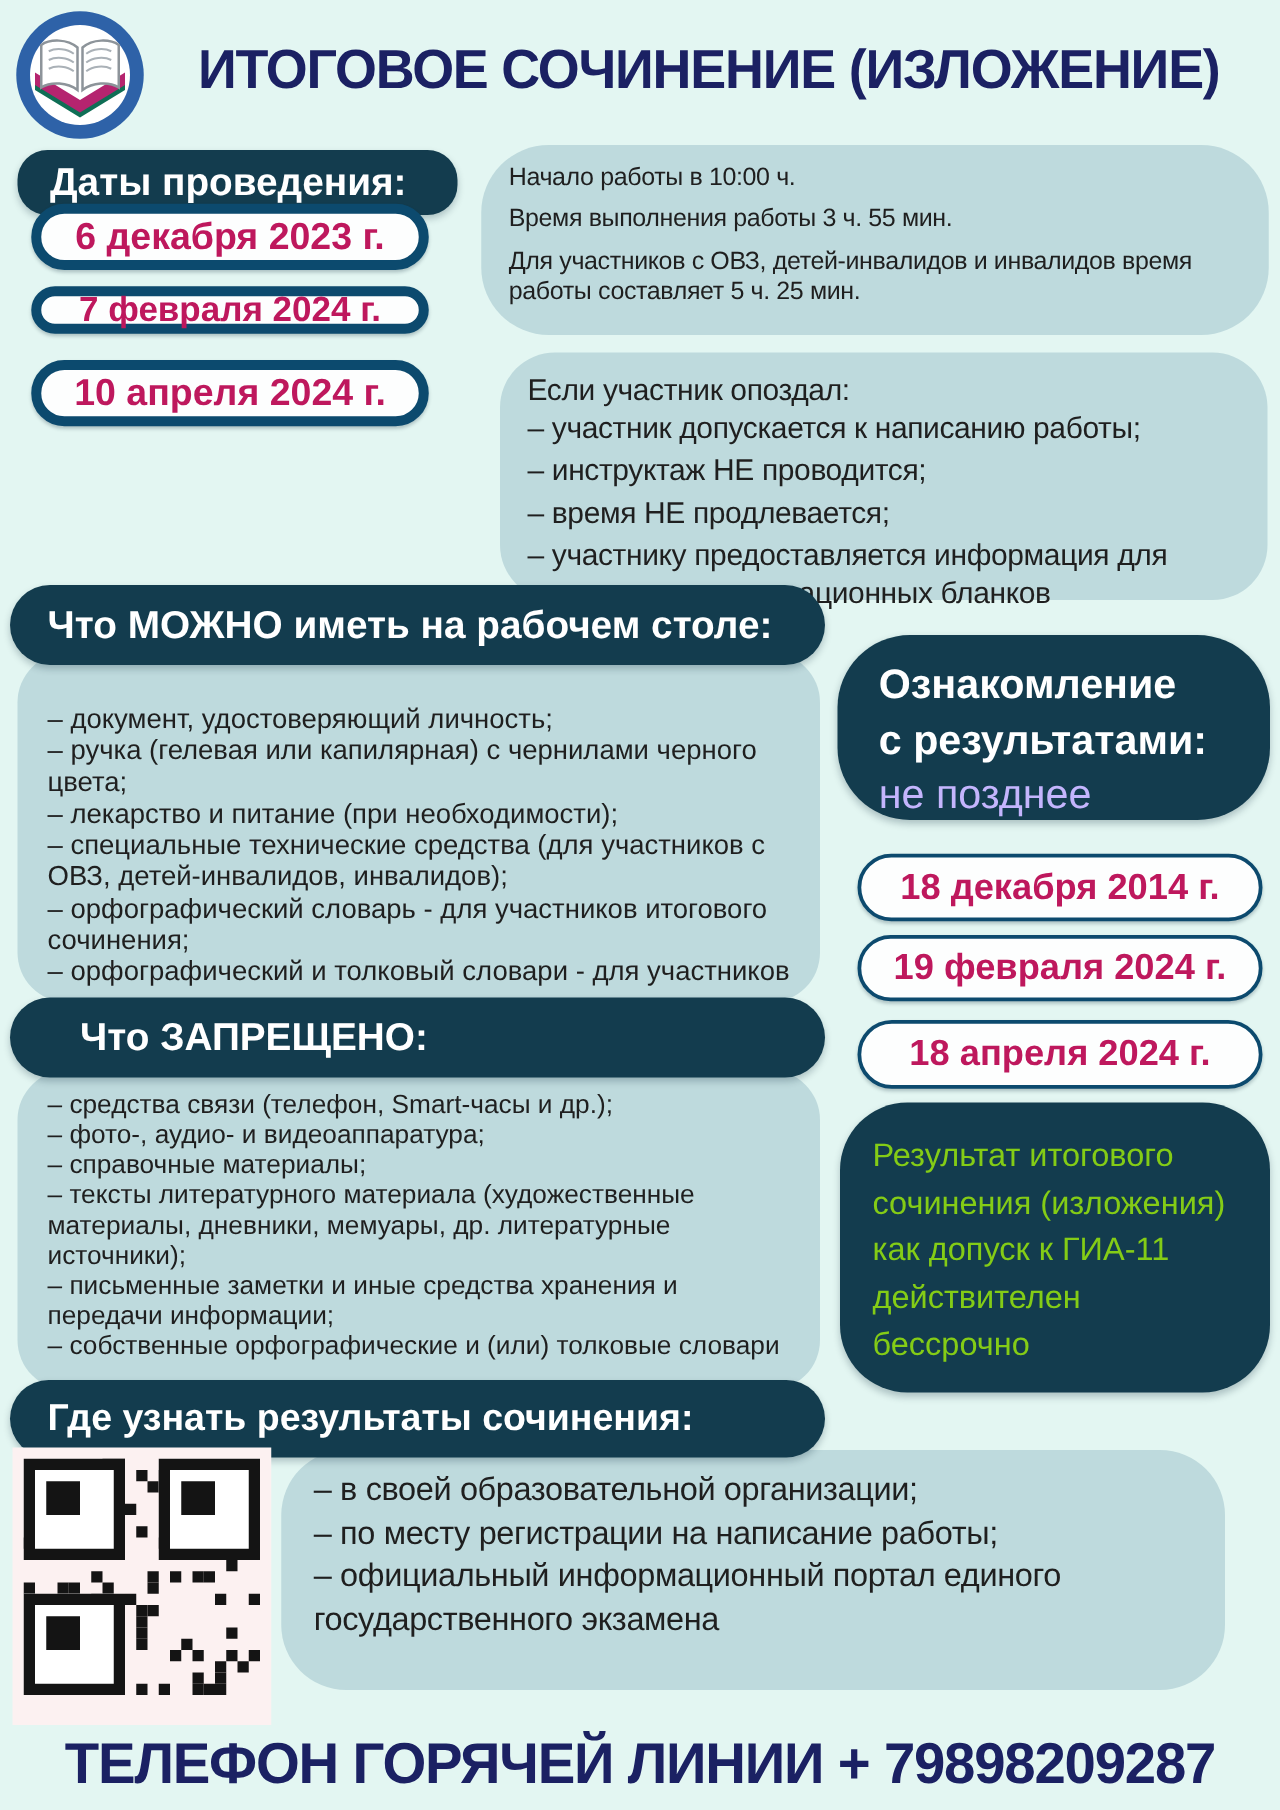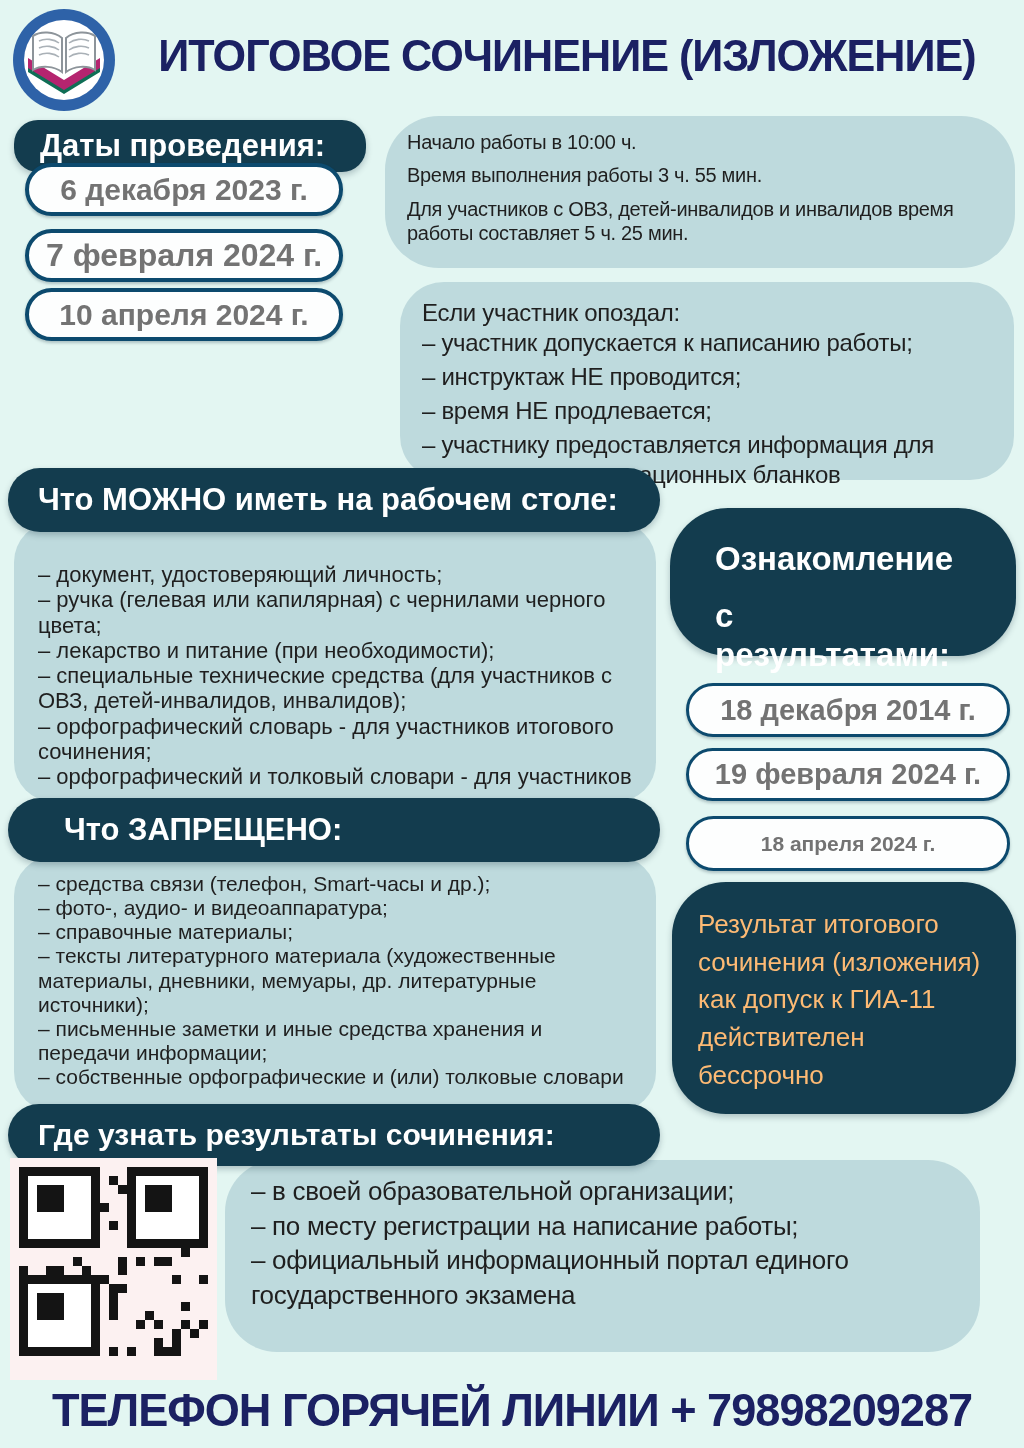--- a/index.html
+++ b/index.html
@@ -15,32 +15,32 @@
     background:#133c4e;color:#ffffff;font-weight:bold;
     display:flex;align-items:center;
     box-shadow:0 3px 6px rgba(10,40,55,.25);
   }
   
   .light-box{
     background:#bedadd;color:#1f1f1f;
   }
   
   .date-pill{
-    background:#fdfefe;border:4px solid #0c4a6e;border-radius:999px;
+    background:#fdfefe;border:8px solid #0c4a6e;border-radius:999px;
     display:flex;align-items:center;justify-content:center;
-    font-weight:bold;color:#737373;
+    font-weight:bold;color:#be185d;
     box-shadow:0 2px 3px rgba(10,40,55,.25);
     text-align:center;
   }
   .title{
     font-weight:bold;color:#1b2163;letter-spacing:-1px;
     display:flex;align-items:center;justify-content:center;
     transform:scaleX(.98);
   }
-  p{margin:17px;}
+  p{margin:5px;}
   .list p{margin:0;}
   
   .qr-wrap{background:#fcf1f1;display:flex;align-items:flex-start;justify-content:center;padding-top:9px;}
   .qr{position:relative;width:189px;height:189px;display:grid;
       grid-template-columns:repeat(21,9px);grid-template-rows:repeat(21,9px);}
   .qr .m{background:#141414;}
   .finder{position:absolute;width:63px;height:63px;border:9px solid #141414;background:#fff;}
   .finder::after{content:"";position:absolute;left:9px;top:9px;width:27px;height:27px;background:#141414;}
   .f-tl{left:0;top:0;} .f-tr{right:0;top:0;} .f-bl{left:0;bottom:0;}
 </style>
@@ -58,21 +58,21 @@
     <path d="M27 33 C33 30 42 31 47 35 M27 40 C33 37 42 38 47 42 M27 47 C33 44 42 45 47 49" stroke="#aab1b7" stroke-width="1.6" fill="none"></path>
     <path d="M77 33 C71 30 62 31 57 35 M77 40 C71 37 62 38 57 42 M77 47 C71 44 62 45 57 49" stroke="#aab1b7" stroke-width="1.6" fill="none"></path>
   </svg>
 </div>
 
 <div class="abs title" style="left:118px;top:16px;width:898px;height:80px;font-size:44px;">ИТОГОВОЕ СОЧИНЕНИЕ (ИЗЛОЖЕНИЕ)</div>
 
 <div class="abs dark-pill" style="left:14px;top:120px;width:352px;height:52px;border-radius:24px;padding-left:26px;font-size:31px;">Даты проведения:</div>
 
 <div class="abs date-pill" style="left:25px;top:163px;width:318px;height:53px;font-size:30px;">6 декабря 2023 г.</div>
-<div class="abs date-pill" style="left:25px;top:229px;width:318px;height:53px;font-size:32px;">7 февраля 2024 г.</div>
+<div class="abs date-pill" style="left:25px;top:229px;width:318px;height:38px;font-size:28px;">7 февраля 2024 г.</div>
 <div class="abs date-pill" style="left:25px;top:288px;width:318px;height:53px;font-size:30px;">10 апреля 2024 г.</div>
 
 <div class="abs light-box list" style="left:385px;top:116px;width:630px;height:152px;border-radius:54px;padding:14px 20px 10px 22px;font-size:20px;line-height:1.22;letter-spacing:-0.3px;">
   <p style="margin-bottom:9px;">Начало работы в 10:00 ч.</p>
   <p style="margin-bottom:9px;">Время выполнения работы 3 ч. 55 мин.</p>
   <p>Для участников с ОВЗ, детей-инвалидов и инвалидов время работы составляет 5 ч. 25 мин.</p>
 </div>
 
 <div class="abs light-box list" style="left:400px;top:282px;width:614px;height:198px;border-radius:44px;padding:16px 18px 10px 22px;font-size:24px;line-height:1.25;letter-spacing:-0.3px;">
   <p>Если участник опоздал:</p>
@@ -93,33 +93,33 @@
 <div class="abs dark-pill" style="left:8px;top:468px;width:652px;height:64px;border-radius:34px;padding-left:30px;font-size:31px;">Что МОЖНО иметь на рабочем столе:</div>
 
 <div class="abs dark-pill" style="left:670px;top:508px;width:346px;height:148px;border-radius:58px;padding:14px 24px 12px 28px;display:block;">
   <p style="font-size:33px;line-height:1.2;">Ознакомление</p>
   <p style="font-size:33px;line-height:1.2;">с результатами:</p>
   <p style="font-size:33px;font-weight:normal;color:#c4b5fd;text-align:left;margin-top:2px;">не позднее</p>
 </div>
 
 <div class="abs date-pill" style="left:686px;top:683px;width:324px;height:54px;border-width:3px;font-size:29px;">18 декабря 2014 г.</div>
 <div class="abs date-pill" style="left:686px;top:748px;width:324px;height:53px;border-width:3px;font-size:29px;">19 февраля 2024 г.</div>
-<div class="abs date-pill" style="left:686px;top:816px;width:324px;height:55px;border-width:3px;font-size:21px;">18 апреля 2024 г.</div>
+<div class="abs date-pill" style="left:686px;top:816px;width:324px;height:55px;border-width:3px;font-size:29px;">18 апреля 2024 г.</div>
 
 <div class="abs light-box list" style="left:14px;top:856px;width:642px;height:256px;border-radius:40px;padding:16px 20px 8px 24px;font-size:21px;line-height:1.15;">
   <p>– средства связи (телефон, Smart-часы и др.);</p>
   <p>– фото-, аудио- и видеоаппаратура;</p>
   <p>– справочные материалы;</p>
   <p>– тексты литературного материала (художественные материалы, дневники, мемуары, др. литературные источники);</p>
   <p>– письменные заметки и иные средства хранения и передачи информации;</p>
   <p>– собственные орфографические и (или) толковые словари</p>
 </div>
 <div class="abs dark-pill" style="left:8px;top:798px;width:652px;height:64px;border-radius:34px;padding-left:56px;font-size:31px;">Что ЗАПРЕЩЕНО:</div>
 
-<div class="abs dark-pill" style="left:672px;top:882px;width:344px;height:232px;border-radius:54px;padding:24px 26px;display:block;font-weight:normal;color:#fdba74;font-size:26px;line-height:1.45;">Результат итогового сочинения (изложения) как допуск к ГИА-11 действителен бессрочно</div>
+<div class="abs dark-pill" style="left:672px;top:882px;width:344px;height:232px;border-radius:54px;padding:24px 26px;display:block;font-weight:normal;color:#84cc16;font-size:26px;line-height:1.45;">Результат итогового сочинения (изложения) как допуск к ГИА-11 действителен бессрочно</div>
 
 <div class="abs light-box list" style="left:225px;top:1160px;width:755px;height:192px;border-radius:52px;padding:14px 22px 8px 26px;font-size:26px;line-height:1.33;letter-spacing:-0.3px;">
   <p>– в своей образовательной организации;</p>
   <p>– по месту регистрации на написание работы;</p>
   <p>– официальный информационный портал единого государственного экзамена</p>
 </div>
 <div class="abs dark-pill" style="left:8px;top:1104px;width:652px;height:62px;border-radius:32px;padding-left:30px;font-size:30px;">Где узнать результаты сочинения:</div>
 
 <div class="abs qr-wrap" style="left:10px;top:1158px;width:207px;height:222px;">
   <div class="qr" id="qr">

